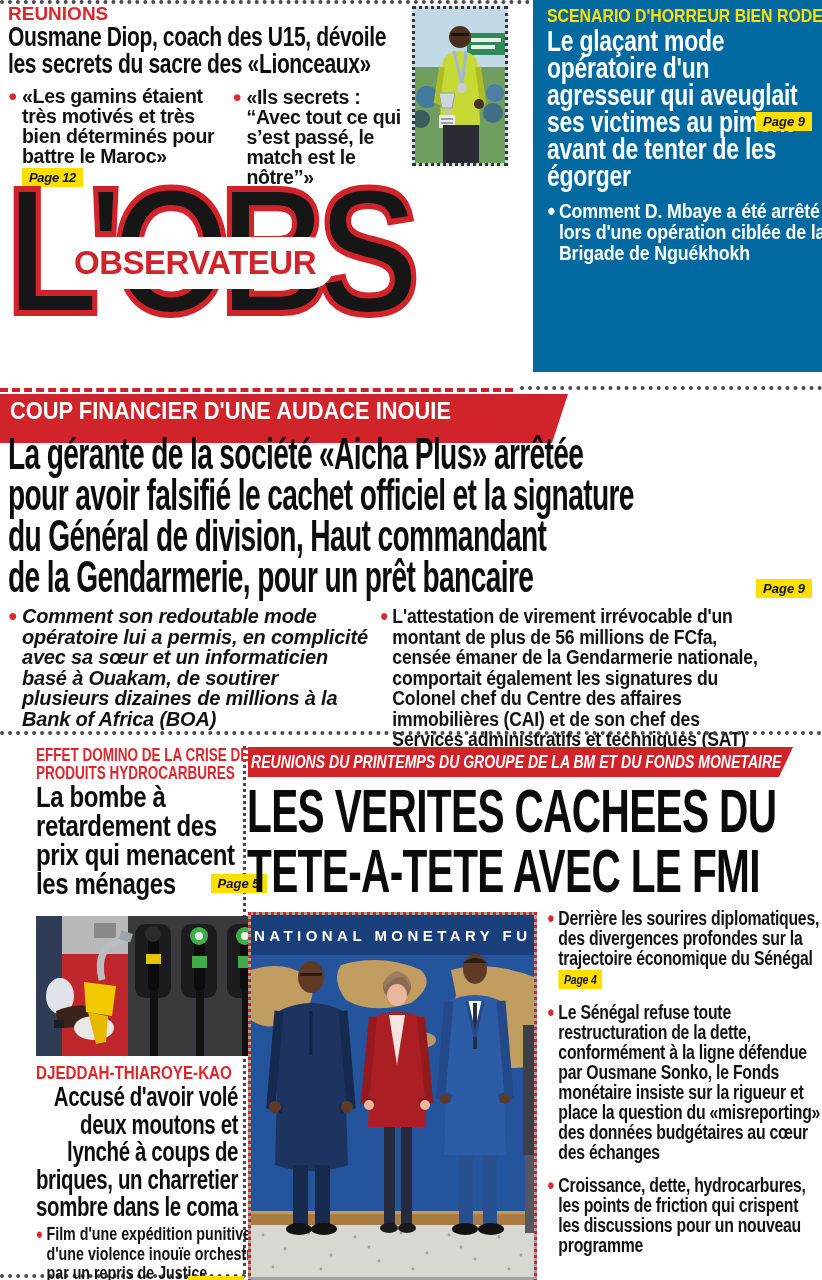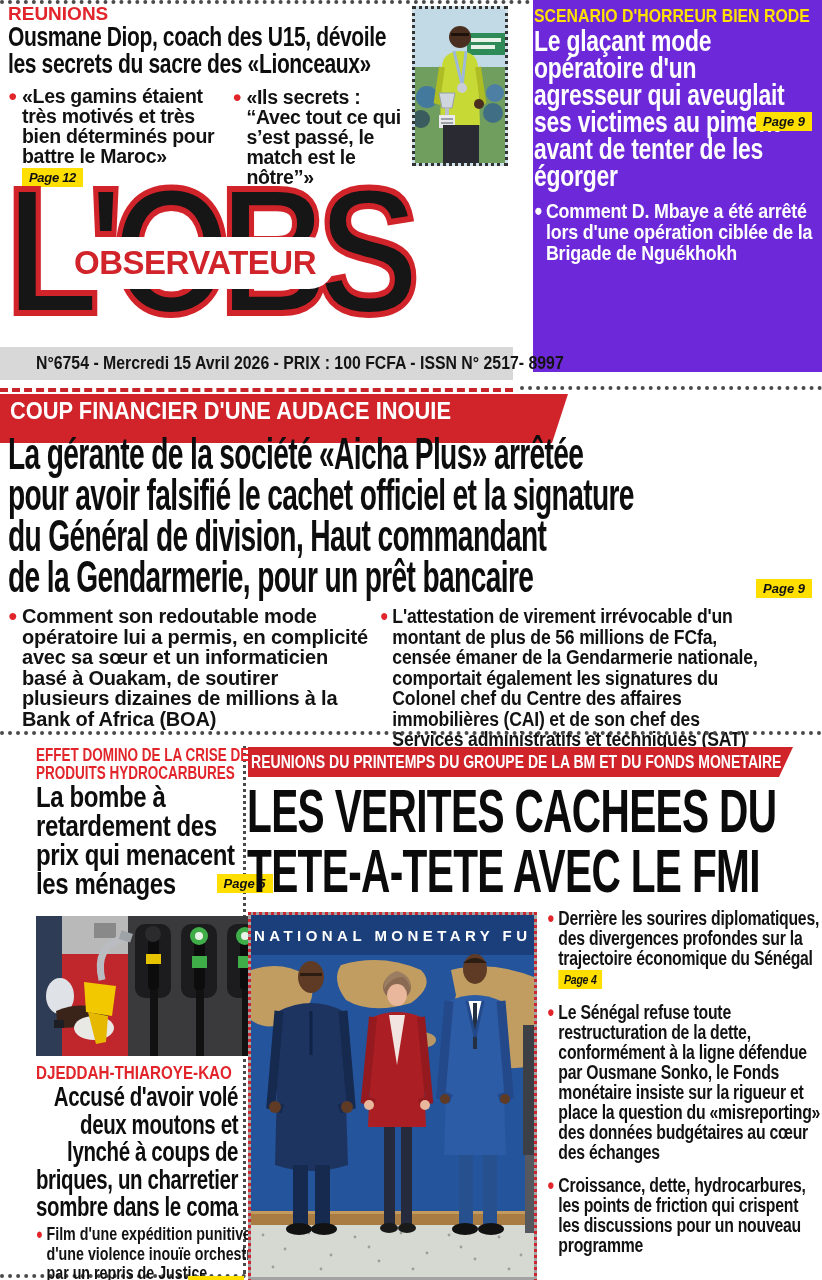--- a/index.html
+++ b/index.html
@@ -17,60 +17,60 @@
   .topleft{left:8px;top:4px;width:402px;}
   .topleft .kicker{font-size:19px;line-height:20px;}
   .tl-line{font-size:27px;font-weight:bold;line-height:27px;letter-spacing:-0.5px;white-space:nowrap;transform:scaleX(0.78);transform-origin:0 0;color:#0d0d0d;}
   .tl-bullets{display:flex;gap:10px;margin-top:8px;align-items:flex-end;}
   .tl-bullets .bullet{font-size:19.5px;line-height:20px;letter-spacing:-0.3px;}
   .tl-b1{width:218px;}
   .tl-b2{width:178px;}
   
   .coach{left:412px;top:6px;width:96px;height:160px;border:3px dotted #333;box-sizing:border-box;background:#cfe2ec;}
   
-  .redbox{left:533px;top:0;width:289px;height:372px;background:#6d28d9;color:#fff;box-sizing:border-box;padding:7px 1px;}
+  .redbox{left:533px;top:0;width:289px;height:372px;background:#0369a1;color:#fff;box-sizing:border-box;padding:7px 14px;}
   .redbox .kick{color:#ffe000;font-weight:bold;font-size:18px;line-height:19px;white-space:nowrap;transform:scaleX(0.88);transform-origin:0 0;display:inline-block;}
   .rb-head{font-size:29px;font-weight:bold;line-height:27px;letter-spacing:-0.3px;width:335px;transform:scaleX(0.79);transform-origin:0 0;margin-top:2px;}
   .rb-badge{position:absolute;right:10px;top:112px;}
   .rb-bullet{font-size:21px;line-height:21px;width:320px;transform:scaleX(0.85);transform-origin:0 0;margin-top:10px;letter-spacing:-0.2px;}
   
   .logo{left:6px;top:176px;width:508px;height:168px;}
   .logo-text{font-size:180px;font-weight:bold;line-height:150px;letter-spacing:-14px;color:#161616;-webkit-text-stroke:6px #d1232a;white-space:nowrap;transform:scaleX(0.85);transform-origin:0 0;}
   .logo-pill{position:absolute;left:52px;top:64px;background:#fff;border-radius:30px;padding:4px 16px;color:#d1232a;font-weight:bold;font-size:33px;letter-spacing:-0.5px;white-space:nowrap;box-shadow:0 0 0 3px #ffffff;}
   .datebar{left:0;top:347px;width:513px;height:33px;background:#d8d8d8;text-align:center;line-height:33px;}
   .datebar span{font-size:18px;font-weight:bold;color:#141414;white-space:nowrap;display:inline-block;transform:scaleX(0.88);transform-origin:50% 50%;}
   
   .coup-banner{left:0;top:394px;width:568px;height:49px;background:#d1232a;clip-path:polygon(0 0,100% 0,calc(100% - 16px) 100%,0 100%);color:#fff;font-weight:bold;font-size:23px;line-height:35px;padding-left:10px;box-sizing:border-box;}
   .coup-banner span{display:inline-block;transform:scaleX(0.95);transform-origin:0 50%;white-space:nowrap;}
   .coup-head{left:8px;top:433px;width:810px;}
   .coup-line{font-size:44px;font-weight:bold;line-height:41px;letter-spacing:-1px;white-space:nowrap;transform:scaleX(0.64);transform-origin:0 0;color:#0d0d0d;}
   .coup-badge{position:absolute;right:6px;top:146px;}
   .coup-bullets{left:8px;top:606px;width:808px;display:flex;gap:12px;}
   .coup-bullets .bullet{font-size:20px;line-height:20.5px;letter-spacing:-0.2px;}
-  .cb-left{width:385px;}
+  .cb-left{width:385px;font-style:italic;}
   .cb-right{width:470px;transform:scaleX(0.88);transform-origin:0 0;font-size:19px;line-height:20.5px;}
   .dm-top{left:0;top:0;width:530px;}
   .dm-mid{left:0;top:731px;width:822px;}
   .dm-right{left:520px;top:386px;width:302px;}
   .dm-bottom{left:0;top:1274px;width:246px;}
   .vdiv{left:243px;top:746px;height:528px;border-left:3px dotted #4a4a4a;width:0;}
   .redline{left:0;top:388px;width:513px;}
   
   .leftcol{left:8px;top:746px;width:234px;margin-left:28px;}
   .lc-kick{width:310px;transform:scaleX(0.75);transform-origin:0 0;font-size:18px;line-height:18px;font-weight:bold;color:#e1252b;}
   .lc-line{font-size:30px;font-weight:bold;line-height:29px;letter-spacing:-0.5px;white-space:nowrap;transform:scaleX(0.80);transform-origin:0 0;color:#0d0d0d;}
-  .lc-lastline{display:flex;align-items:center;gap:6px;}
+  .lc-lastline{display:flex;align-items:center;}
   .fuel{position:absolute;left:0;top:170px;width:234px;height:140px;background:#c0272d;}
   .lc-kick2{position:absolute;left:0;top:316px;font-size:19px;font-weight:bold;color:#e1252b;white-space:nowrap;transform:scaleX(0.8);transform-origin:0 0;}
   .lc2{position:absolute;left:0;top:337px;text-align:right;}
   .lc2-line{font-size:28px;font-weight:bold;line-height:27.5px;letter-spacing:-0.5px;white-space:nowrap;transform:scaleX(0.73);transform-origin:0 0;color:#0d0d0d;}
   .lc-bullet{position:absolute;left:0;top:478px;width:312px;transform:scaleX(0.75);transform-origin:0 0;font-size:19px;line-height:19.5px;}
   .lc-badge{position:absolute;left:152px;top:530px;}
   
-  .fmi-banner{left:248px;top:747px;width:545px;height:30px;background:#d1232a;clip-path:polygon(0 0,100% 0,calc(100% - 14px) 100%,0 100%);color:#fff;font-weight:bold;font-size:18px;line-height:30px;padding-left:3px;box-sizing:border-box;}
+  .fmi-banner{left:248px;top:747px;width:545px;height:30px;background:#d1232a;clip-path:polygon(0 0,100% 0,calc(100% - 14px) 100%,0 100%);color:#fff;font-weight:bold;font-size:18px;line-height:30px;padding-left:3px;box-sizing:border-box;font-style:italic;}
   .fmi-banner span{display:inline-block;transform:scaleX(0.78);transform-origin:0 50%;white-space:nowrap;}
   .fmi-head{left:247px;top:781px;width:575px;}
   .fmi-line{font-size:62px;font-weight:bold;line-height:60px;letter-spacing:-1px;white-space:nowrap;transform:scaleX(0.655);transform-origin:0 0;color:#0b0b0b;}
   .imf-photo{left:248px;top:912px;width:289px;height:472px;border:3px dotted #cc2630;box-sizing:border-box;background:#a3a3a3;}
   .fmi-bullets{left:547px;top:908px;width:275px;}
   .fmi-bullets .bwrap{width:338px;transform:scaleX(0.81);transform-origin:0 0;}
   .fmi-bullets .bullet{font-size:19.5px;line-height:20px;letter-spacing:-0.3px;margin-bottom:13px;}
   svg{display:block;}
 </style>
 </head>
@@ -128,23 +128,20 @@
     <div class="rb-head">Le glaçant mode opératoire d'un agresseur qui aveuglait ses victimes au piment avant de tenter de les égorger</div>
     <span class="badge rb-badge">Page 9</span>
     <div class="bullet wdot rb-bullet">
       <span>Comment D. Mbaye a été arrêté lors d'une opération ciblée de la Brigade de Nguékhokh</span>
     </div>
   </div>
 
   <div class="abs logo">
     <div class="logo-text">L'OBS</div>
     <div class="logo-pill">OBSERVATEUR</div>
-  </div>
-  <div class="abs datebar">
-    <span>N°6754 - Mercredi 15 Avril 2026 - PRIX : 100 FCFA - ISSN N° 2517- 8997</span>
   </div>
   <div class="abs dashred redline"></div>
   <div class="abs dotline dm-right"></div>
 
   <div class="abs coup-banner">
     <span>COUP FINANCIER D'UNE AUDACE INOUIE</span>
   </div>
   <div class="abs coup-head">
     <div class="coup-line">La gérante de la société «Aicha Plus» arrêtée</div>
     <div class="coup-line">pour avoir falsifié le cachet officiel et la signature</div>

